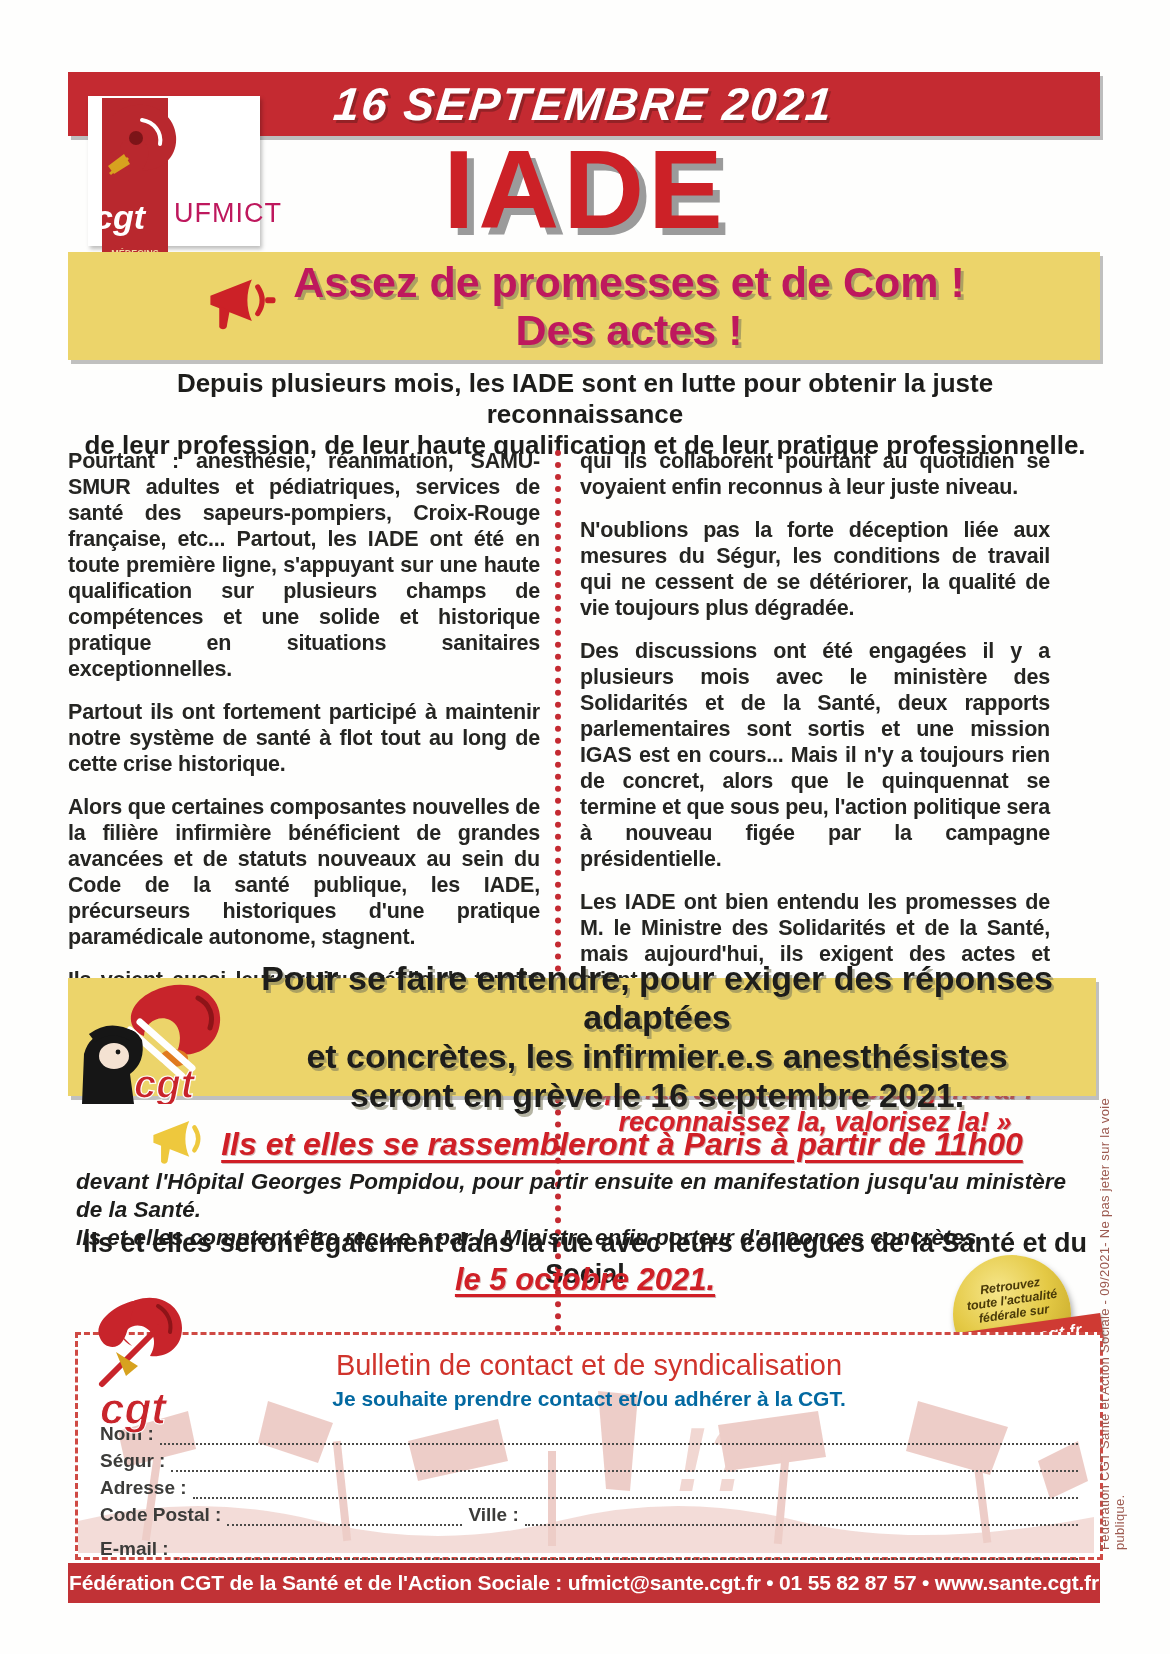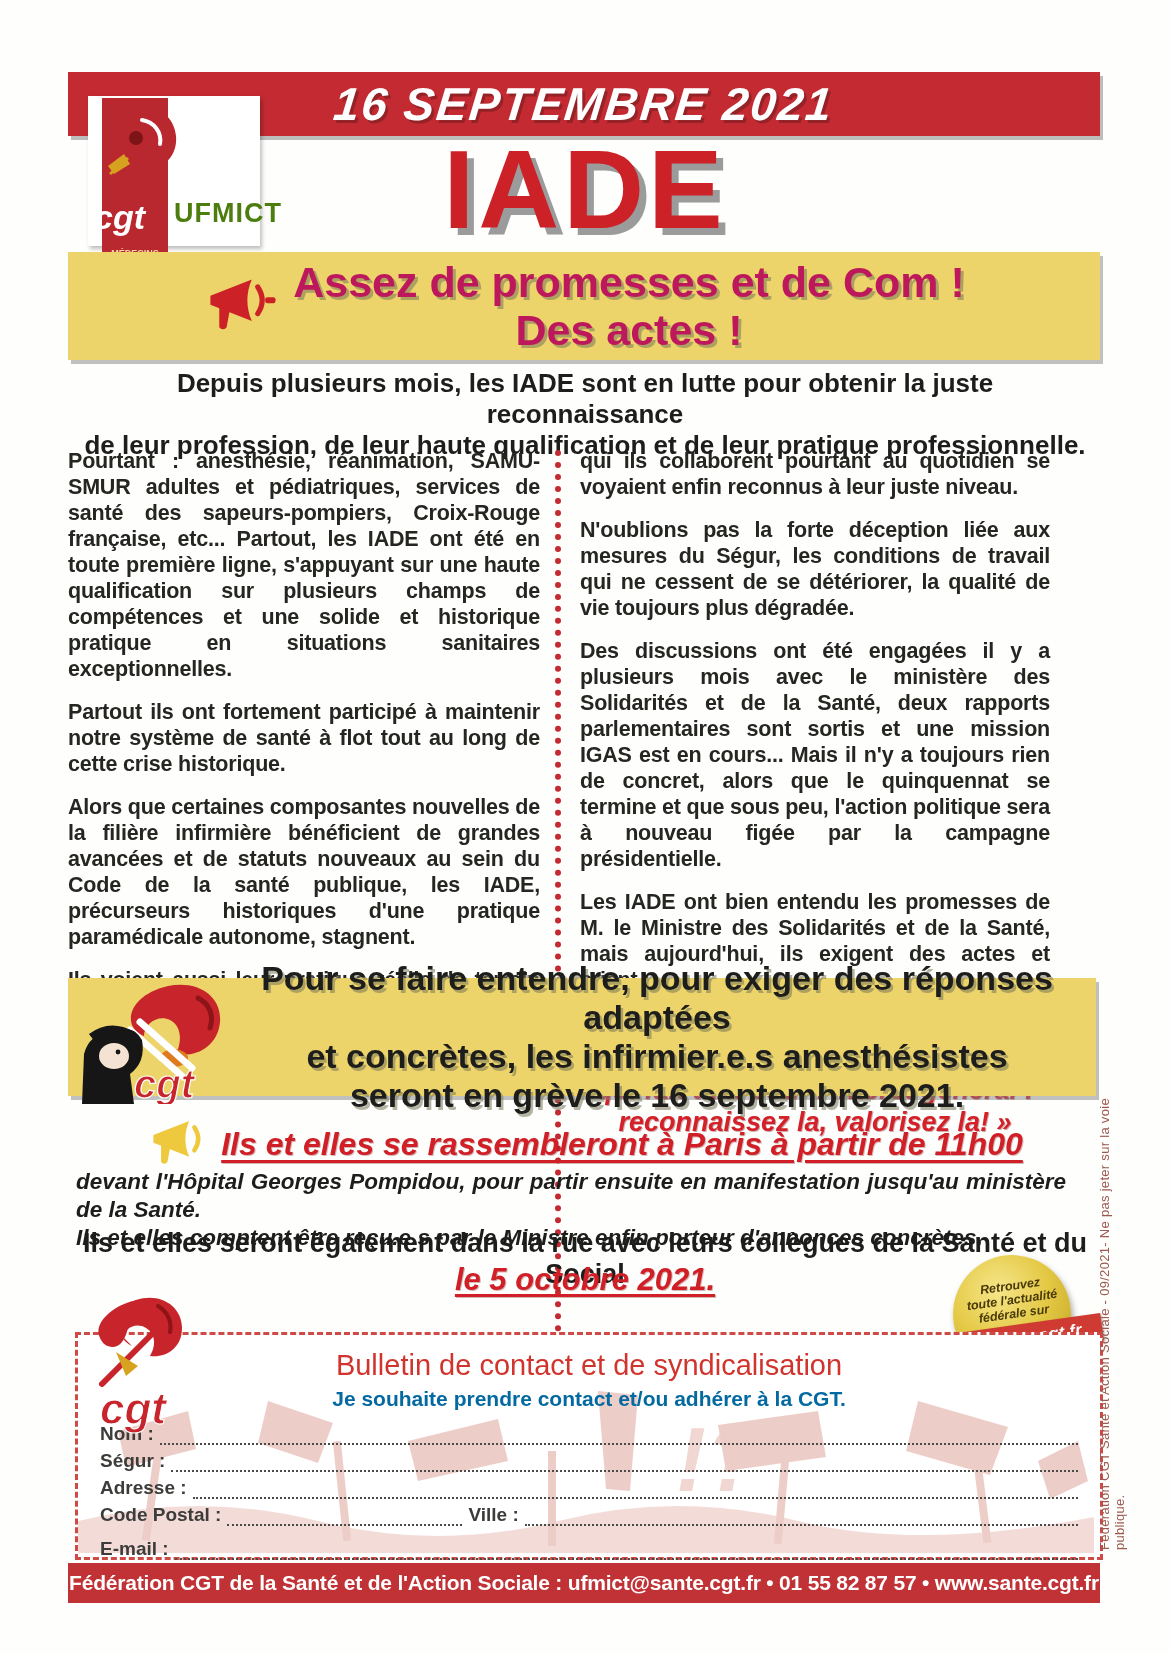--- a/index.html
+++ b/index.html
@@ -12,21 +12,21 @@
     display:flex;align-items:center;justify-content:center;}
   .date-band .date-text{color:#ffffff;font-style:italic;font-weight:900;font-size:46px;
     letter-spacing:2px;text-shadow:3px 3px 0 rgba(60,20,20,.35);transform:skewX(-6deg);}
 
   .logo-box{position:absolute;left:88px;top:96px;width:172px;height:150px;background:#ffffff;
     box-shadow:2px 3px 4px rgba(0,0,0,.25);}
   .logo-column{position:absolute;left:14px;top:2px;width:66px;height:190px;background:#b9282e;}
   .logo-blob{position:absolute;left:2px;top:4px;}
   .logo-cgt{position:absolute;left:6px;top:104px;width:60px;color:#ffffff;font-weight:900;
     font-style:italic;font-size:34px;line-height:34px;}
-  .logo-ufmict{position:absolute;left:86px;top:102px;color:#4d7c0f;font-weight:700;font-size:27px;letter-spacing:1px;}
+  .logo-ufmict{position:absolute;left:86px;top:102px;color:#be185d;font-weight:400;font-size:27px;letter-spacing:1px;}
   .logo-sublines{position:absolute;left:16px;top:152px;width:62px;text-align:center;color:#f2d9a6;
     font-size:9px;font-weight:700;line-height:10px;}
 
   .main-title{position:absolute;left:0;top:138px;width:1170px;text-align:center;
     color:#cc2127;font-weight:900;font-size:112px;line-height:104px;letter-spacing:4px;
     text-shadow:7px 7px 0 rgba(130,130,130,.8);}
 
   
   .banner1{position:absolute;left:68px;top:252px;width:1032px;height:108px;background:#ecd46a;
     box-shadow:3px 4px 0 rgba(130,130,130,.5);display:flex;align-items:center;justify-content:center;}

